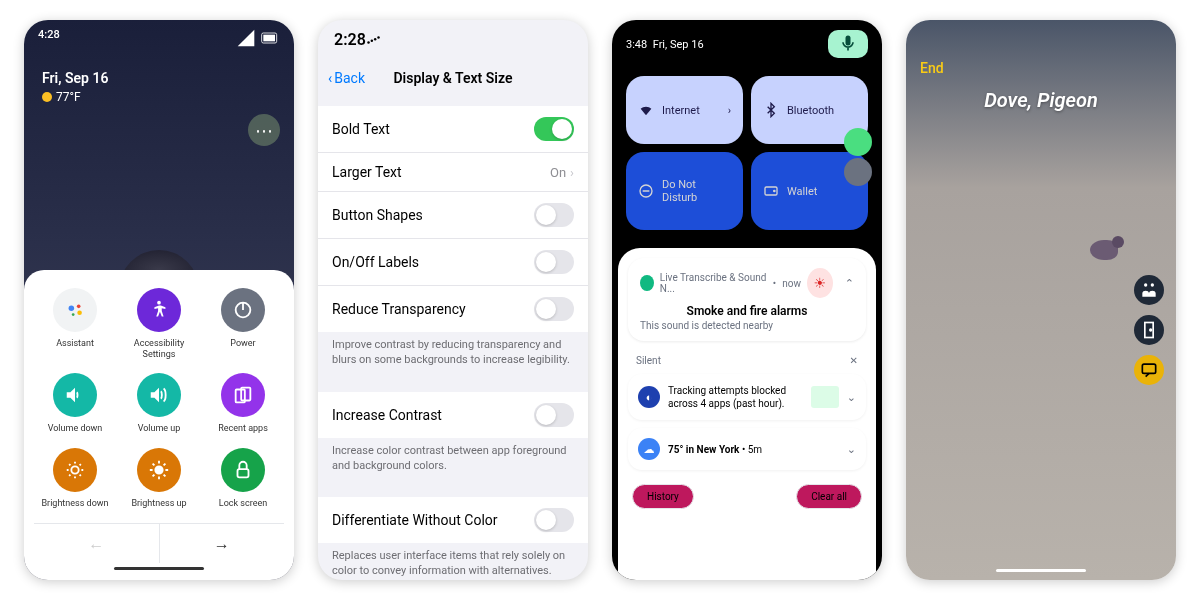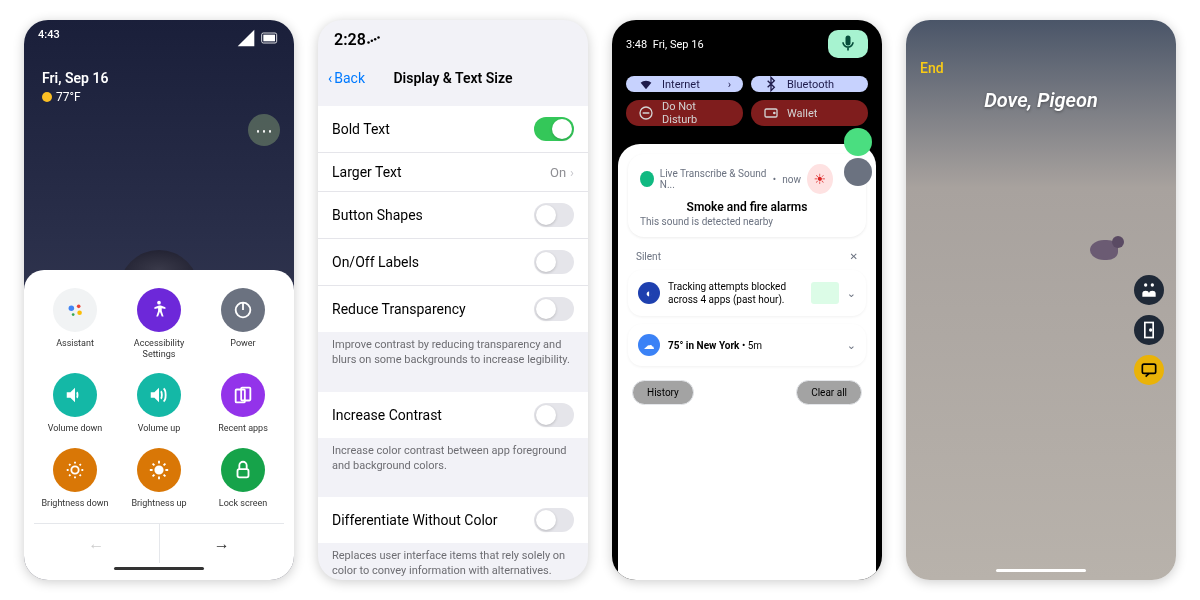--- a/index.html
+++ b/index.html
@@ -49,41 +49,41 @@
 .toggle.on::after { left: 18px; }
 .row-val { color: #8e8e93; font-size: 13px; display: flex; align-items: flex-start; gap: 4px; }
 .chev { color: #c7c7cc; }
 .desc { padding: 6px 14px 10px; font-size: 11px; color: #6d6d72; line-height: 1.35; }
 
 
 .p3 { background: #000; }
 .p3 .status { display: flex; justify-content: space-between; padding: 10px 14px; color: #fff; font-size: 11px; align-items: center; }
 .green-pill { background: #a7f3d0; color: #064e3b; padding: 3px 10px; border-radius: 10px; font-size: 9px; }
 .qs { display: grid; grid-template-columns: 1fr 1fr; gap: 8px; padding: 8px 14px; }
-.qs-tile { border-radius: 18px; padding: 0 12px; display: flex; align-items: center; gap: 8px; font-size: 11px; }
+.qs-tile { border-radius: 18px; padding: 26px 12px; display: flex; align-items: center; gap: 8px; font-size: 11px; }
 .qs-on { background: #c7d2fe; color: #1e1b4b; }
-.qs-off { background: #7f1d1d; color: #d4d4d4; }
+.qs-off { background: #1d4ed8; color: #d4d4d4; }
 .qs-icon { width: 16px; height: 16px; display: flex; align-items: center; justify-content: center; }
 .p3 .fab1 { position: absolute; right: 10px; top: 108px; width: 28px; height: 28px; background: #4ade80; border-radius: 50%; }
 .p3 .fab2 { position: absolute; right: 10px; top: 138px; width: 28px; height: 28px; background: #6b7280; border-radius: 50%; }
 .note-panel { background: #fff; border-radius: 22px 22px 0 0; margin: 10px 6px 0; padding: 10px; flex: 1; }
 .note { background: #fff; border-radius: 16px; padding: 10px 12px; margin-bottom: 10px; box-shadow: 0 1px 3px rgba(0,0,0,0.08); }
 .note-head { display: flex; align-items: center; gap: 6px; font-size: 10px; color: #6b7280; }
 .note-app-icon { width: 16px; height: 16px; background: #10b981; border-radius: 50%; }
 .note-title { font-size: 12px; font-weight: 600; margin: 6px 0 2px; text-align: center; }
 .note-text { font-size: 10px; color: #6b7280; }
 .alarm-icon { width: 30px; height: 30px; background: #fee2e2; border-radius: 50%; margin-left: auto; display: flex; align-items: center; justify-content: center; color: #dc2626; font-size: 14px; }
 .silent-hdr { display: flex; justify-content: space-between; font-size: 10px; color: #6b7280; padding: 4px 8px 8px; }
 .note2 { display: flex; align-items: center; gap: 8px; padding: 10px; border-radius: 14px; box-shadow: 0 1px 3px rgba(0,0,0,0.06); margin-bottom: 8px; }
 .shield-icon { width: 22px; height: 22px; background: #1e40af; border-radius: 50%; display: flex; align-items: center; justify-content: center; color: #fff; font-size: 11px; flex-shrink: 0; }
 .note2-text { font-size: 10px; flex: 1; line-height: 1.3; }
 .phone-mini { width: 28px; height: 22px; background: #dcfce7; border-radius: 3px; }
 .weather-icon { width: 22px; height: 22px; background: #3b82f6; border-radius: 50%; display: flex; align-items: center; justify-content: center; color: #fff; font-size: 11px; flex-shrink: 0; }
 .note-actions { display: flex; justify-content: space-between; padding: 6px 4px; }
-.pill-btn { background: #a3a3a3; border: 1px solid #e5e7eb; border-radius: 14px; padding: 6px 14px; font-size: 10px; }
+.pill-btn { background: #be185d; border: 1px solid #e5e7eb; border-radius: 14px; padding: 6px 14px; font-size: 10px; }
 .expand-v { color: #6b7280; font-size: 11px; }
 
 
 .p4 { background: linear-gradient(180deg, #4a5568 0%, #a8a29e 30%, #b8b2ab 100%); position: relative; }
 .p4 .end { position: absolute; top: 40px; left: 14px; color: #facc15; font-size: 14px; font-weight: 500; }
 .p4 .result { position: absolute; top: 68px; left: 50%; transform: translateX(-50%); color: #fff; font-size: 20px; font-weight: 600; text-shadow: 0 1px 3px rgba(0,0,0,0.4); font-style: italic; }
 .p4 .bird { position: absolute; top: 220px; right: 50px; width: 36px; height: 28px; }
 .bird-body { width: 28px; height: 20px; background: #6b5b73; border-radius: 50% 40% 40% 50%; position: absolute; }
 .bird-head { width: 12px; height: 12px; background: #5a4a63; border-radius: 50%; position: absolute; top: -4px; right: 2px; }
 .p4 .side-btns { position: absolute; right: 12px; top: 255px; display: flex; flex-direction: column; gap: 10px; }
@@ -91,21 +91,21 @@
 .p4 .home-bar { position: absolute; bottom: 6px; left: 50%; transform: translateX(-50%); background: #fff; }
 
 svg { width: 20px; height: 20px; }
 .tile-icon svg { width: 22px; height: 22px; }
 </style>
 </head>
 <body>
 
 <div class="phone p1">
   <div class="status">
-    <span>4:43</span>
+    <span>4:28</span>
     <span class="status-right">
       <svg viewBox="0 0 24 24" fill="currentColor" width="12" height="12">
           <path d="M2 22h20V2L2 22z"></path>
         </svg>
       <svg viewBox="0 0 24 24" fill="currentColor" width="14" height="12">
           <rect x="2" y="6" width="18" height="12" rx="2" stroke="currentColor" fill="none"></rect>
           <rect x="4" y="8" width="14" height="8" fill="currentColor"></rect>
         </svg>
     </span>
   </div>

